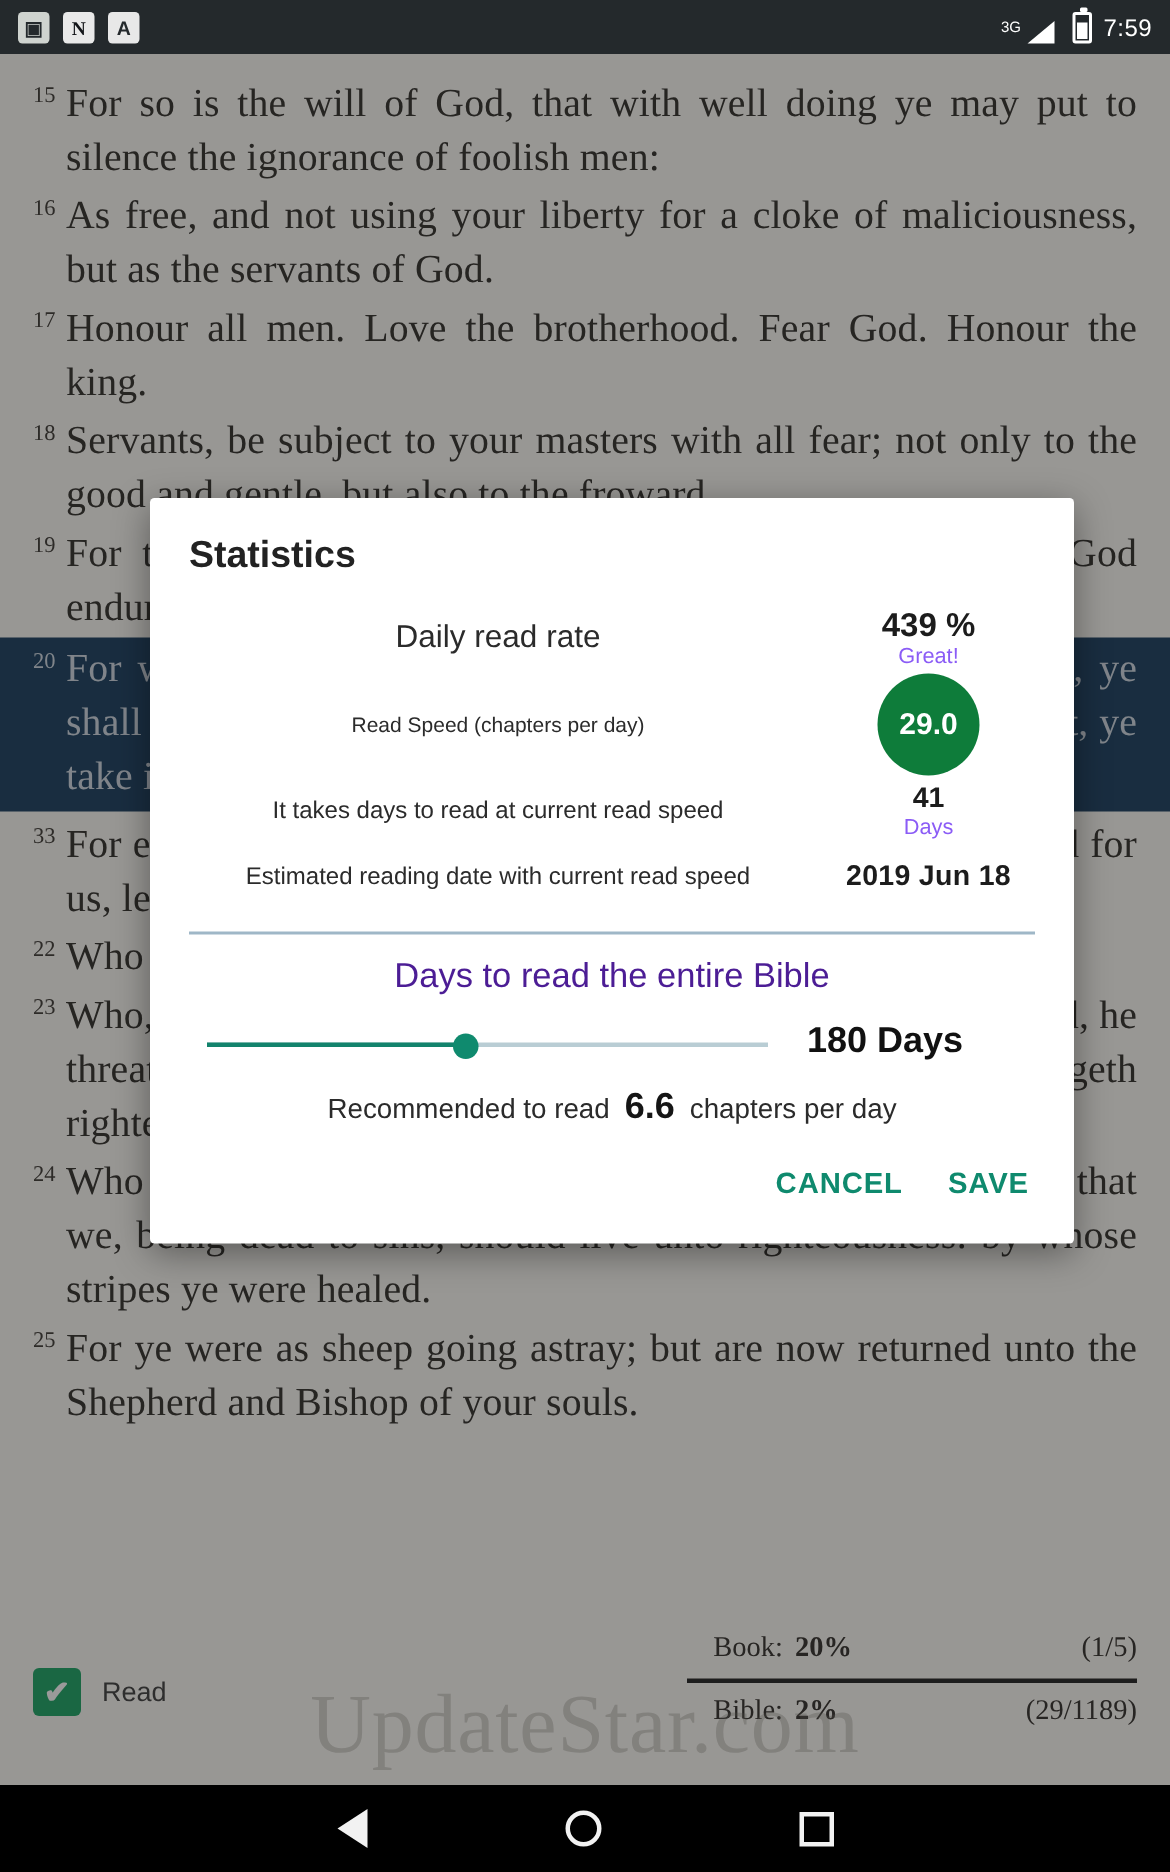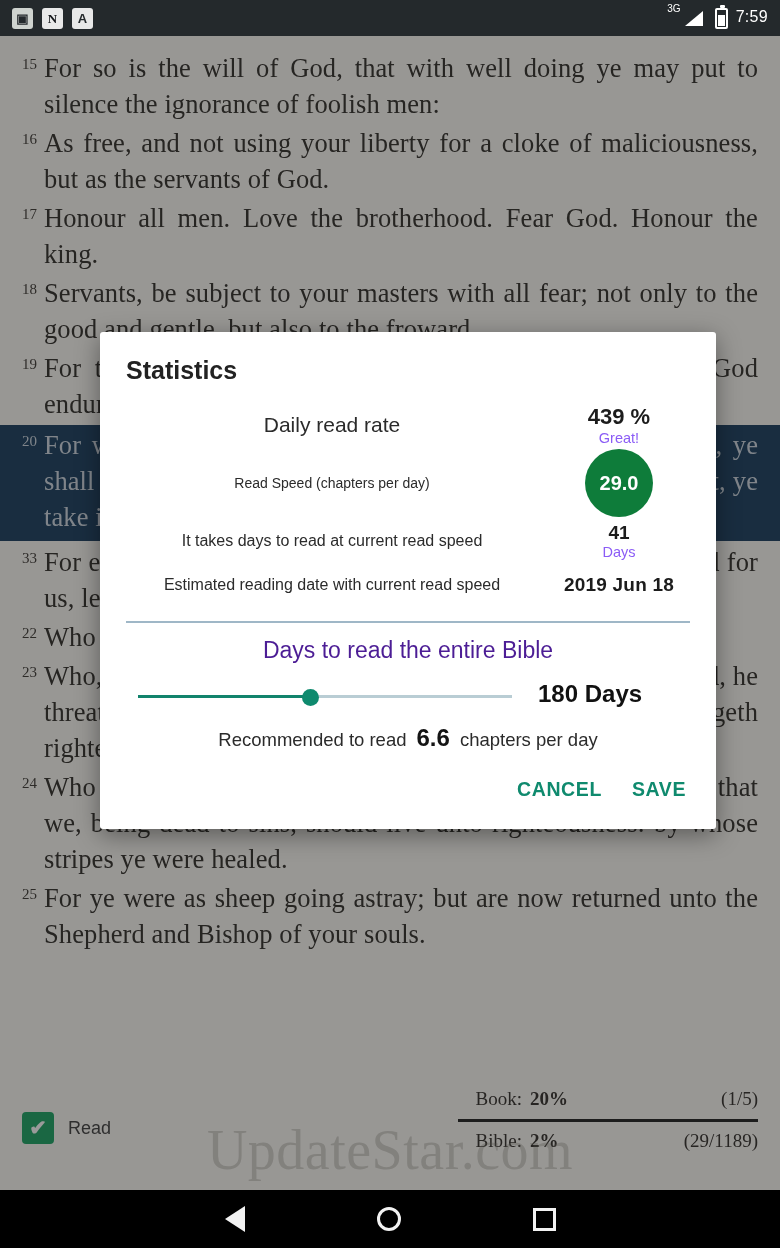--- a/index.html
+++ b/index.html
@@ -19,21 +19,21 @@
   
   .statusbar {
     position: absolute; top: 0; left: 0;
     width: 780px; height: 36px;
     background: #24292c;
     display: flex; align-items: center;
     padding: 0 12px;
     color: #ffffff;
   }
   .sb-left { display: flex; align-items: center; gap: 9px; }
-  .sb-right { margin-left: auto; display: flex; align-items: flex-start; gap: 8px; }
+  .sb-right { margin-left: auto; display: flex; align-items: flex-end; gap: 8px; }
   .sb-ico {
     width: 21px; height: 21px;
     border-radius: 3px;
     display: flex; align-items: center; justify-content: center;
     font-size: 13px; font-weight: bold;
     color: #24292c; background: #e8e8e8;
     line-height: 1;
   }
   .sb-ico.green { background: #cfd3cf; }
   .sb-ico.n { background: #e9e9e9; color: #14161a; font-family: "Liberation Serif", serif; }

